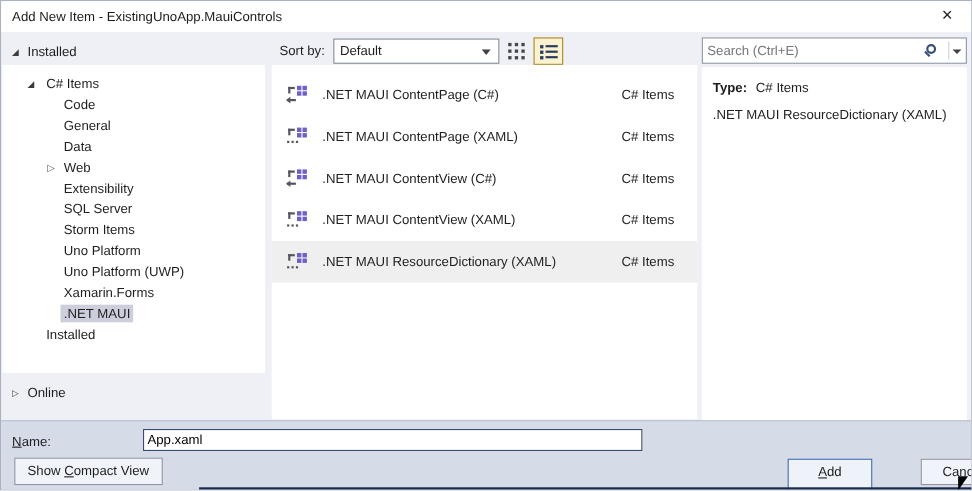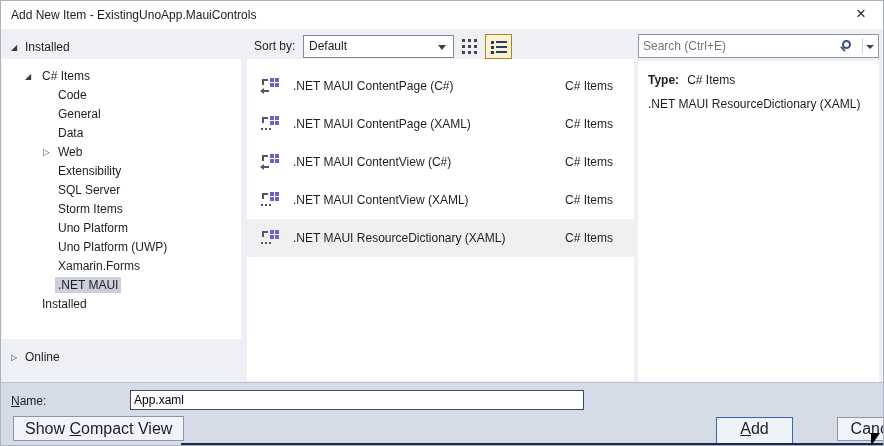--- a/index.html
+++ b/index.html
@@ -62,21 +62,21 @@
   .search-arrow { position:absolute; right:4px; top:10px; width:0; height:0; border-left:4px solid transparent; border-right:4px solid transparent; border-top:4px solid #3f3f46; }
   .details-panel { position:absolute; left:637px; top:60px; width:241px; height:332px; background:#fff; }
   .type-row { position:absolute; left:10px; top:12px; }
   .type-row b { margin-right:8px; }
   .desc { position:absolute; left:10px; top:36px; }
 
   
   .footer { position:absolute; left:0; top:381px; width:100%; height:65px; background:#d6dbe8; border-top:1px solid #b9c0cf; }
   .name-label { position:absolute; left:10px; top:9px; line-height:18px; }
   .name-input { position:absolute; left:129px; top:7px; width:454px; height:20px; border:1px solid #3a4a6b; background:#fff; font:12px "Liberation Sans","DejaVu Sans",sans-serif; padding-left:3px; color:#000; }
-  .btn { position:absolute; text-align:center; font-size:16px; color:#1e1e1e; cursor:default; }
+  .btn { position:absolute; text-align:center; font-size:12px; color:#1e1e1e; cursor:default; }
   .btn-compact { left:12px; top:33px; height:25px; line-height:23px; padding:0 11px; background:#f0f3fa; border:1px solid #8f949d; }
   .btn-add { left:715px; top:34px; width:77px; height:40px; line-height:22px; background:#eef2f9; border:1px solid #3c69ad; }
   .btn-cancel { left:800px; top:34px; width:77px; height:24px; line-height:22px; background:#f0f3fa; border:1px solid #8f949d;margin-left:36px; }
   .key { text-decoration:underline; }
 
   
   .backdrop-strip { position:absolute; left:180px; top:442px; width:704px; height:4px; background:#1b2a4a; }
   .mouse-cursor { position:absolute; left:870px; top:432px; width:0; height:0; border-left:9px solid #000; border-bottom:13px solid transparent; }
 </style>
 </head>

